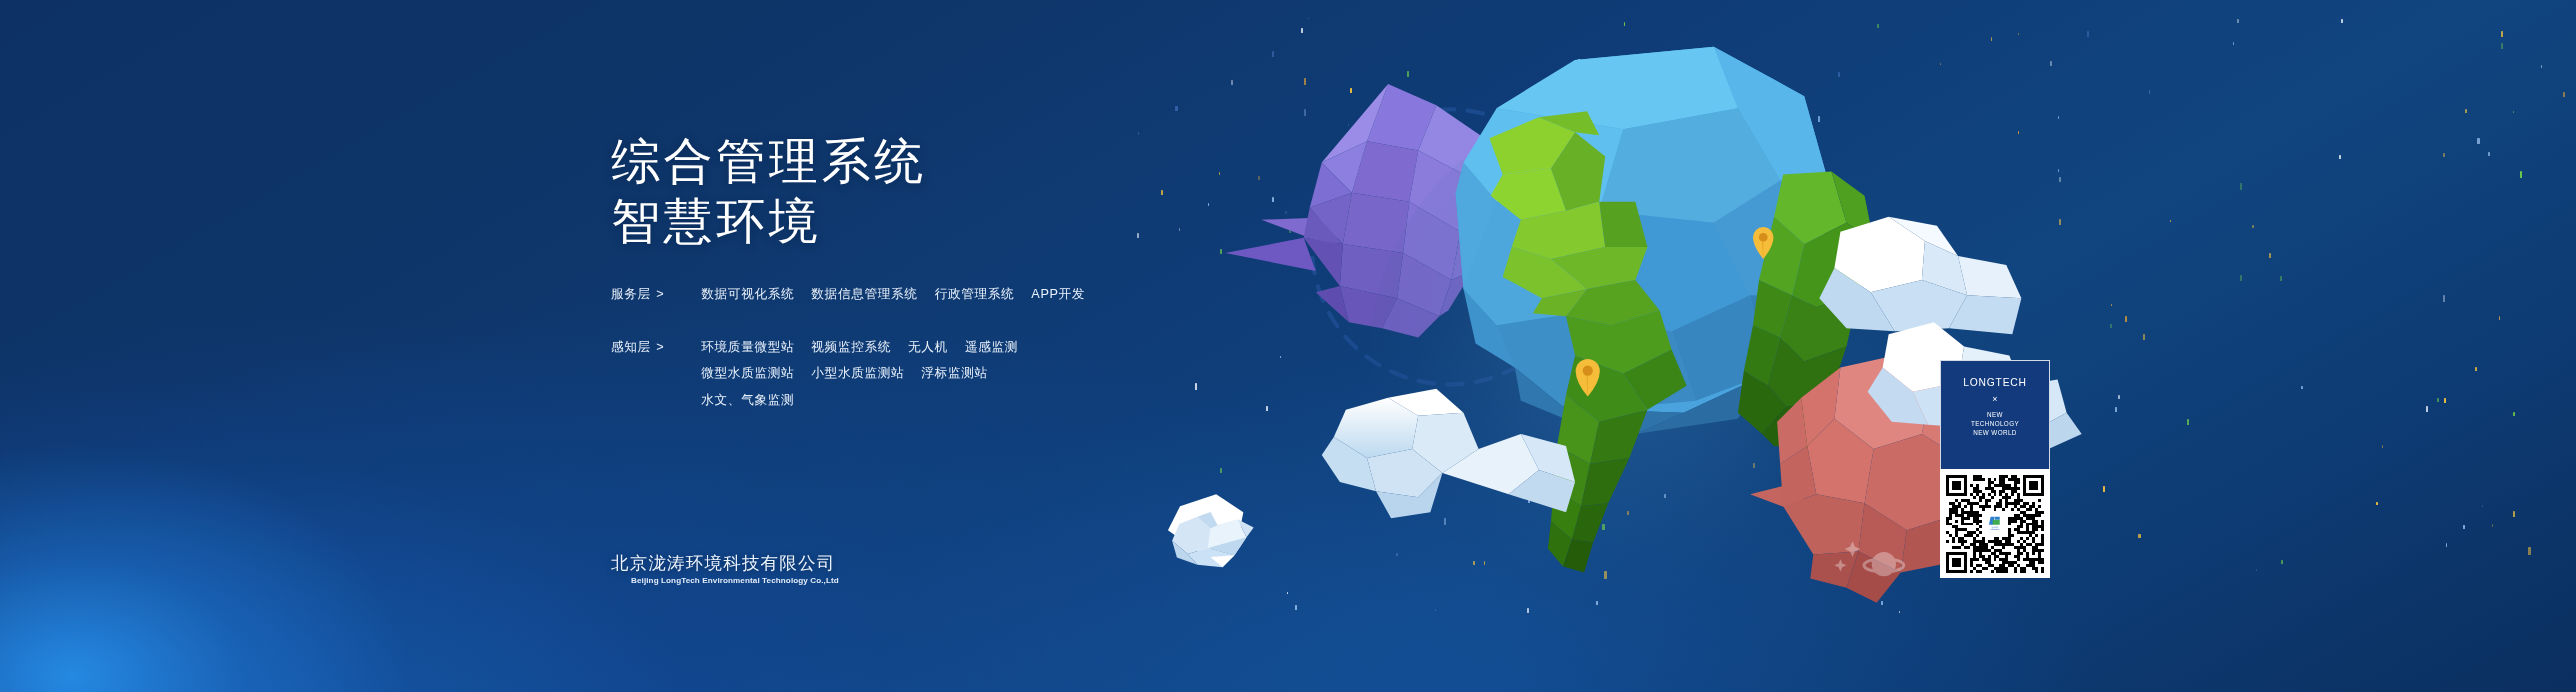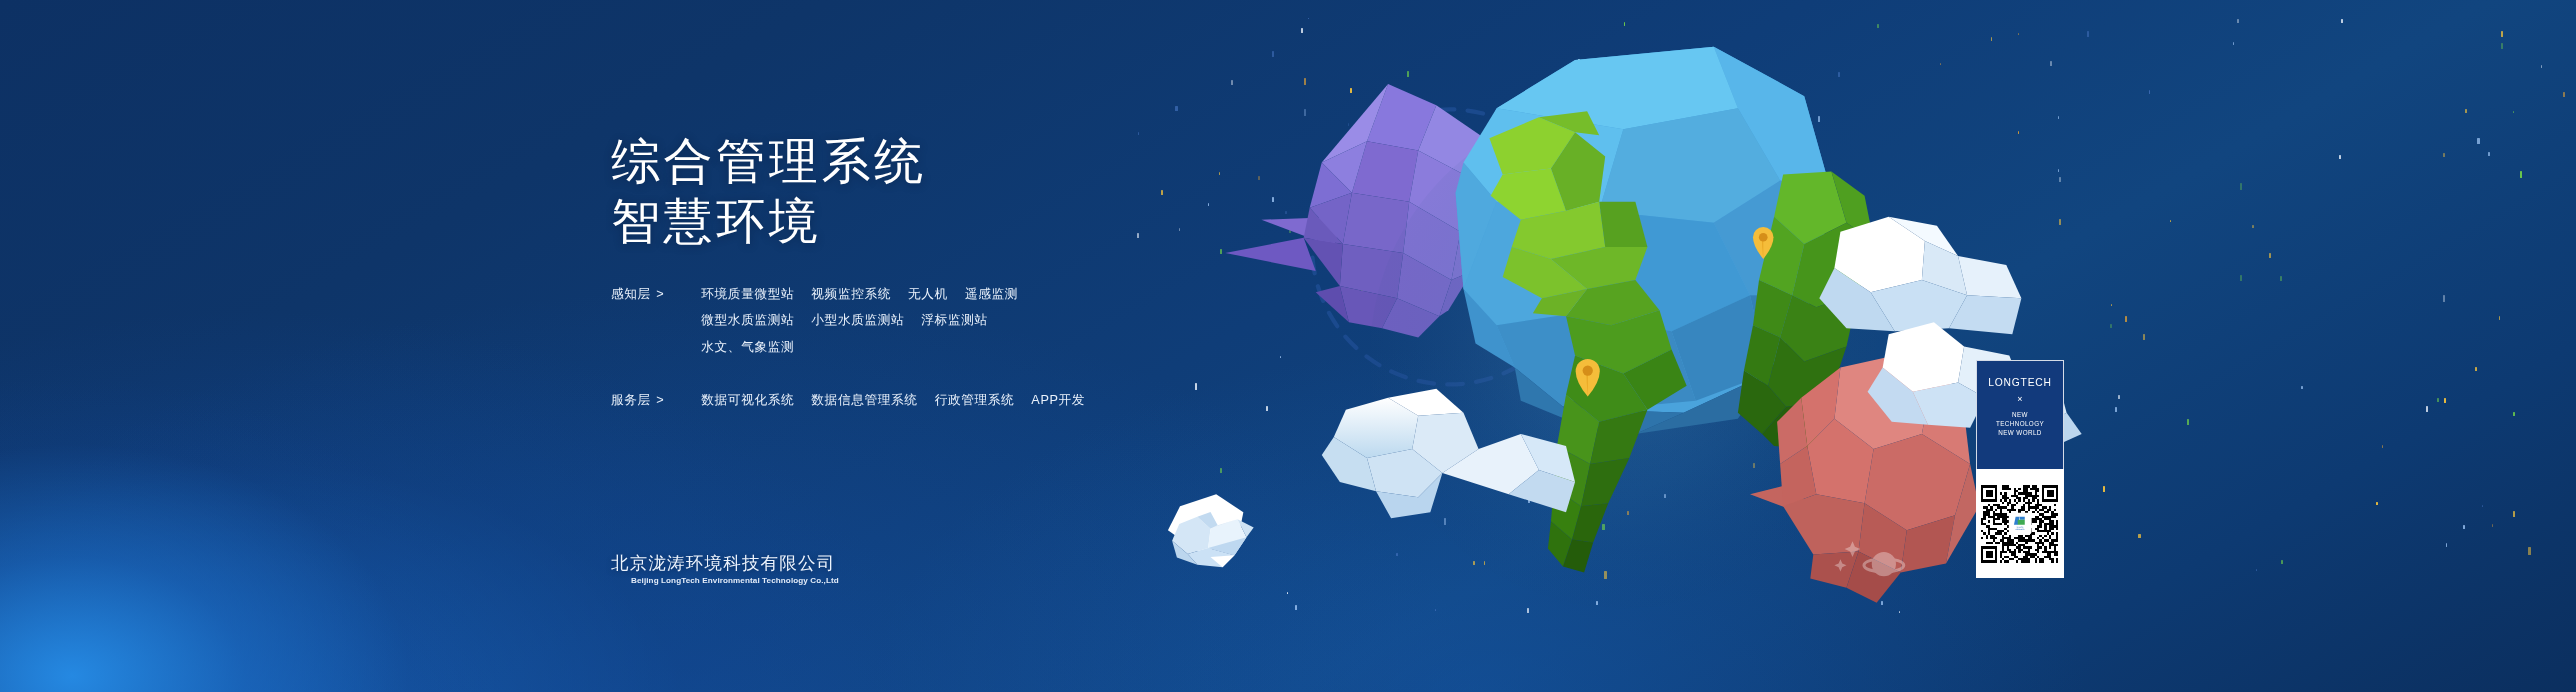--- a/index.html
+++ b/index.html
@@ -80,23 +80,22 @@
     margin-top:2.4px;
     font-weight:700;
     padding-left:20px;
   }
 
   
   .qr-card {
     position:absolute;
     left:1940px;
     top:360px;
-    width:88px;
+    width:110px;
     height:217px;
-    margin-left:36px;
   }
   .qr-top {
     height:109px;
     border:0.6px solid rgba(255,255,255,.82);
     border-bottom:none;
     background:#123a7c;
     display:flex;
     flex-direction:column;
     align-items:center;
     justify-content:flex-start;
@@ -459,46 +458,46 @@
   </div>
 
   <div class="content">
     <h1 class="headline">
       <span class="line">综合管理系统</span>
       <span class="line">智慧环境</span>
     </h1>
 
     <div class="layers" id="layer-list">
         <div class="layer-row">
+          <div class="layer-key"><span>服务层</span><span class="chev">&gt;</span></div>
+          <div class="layer-items">
+            <div class="item-line">
+              <span class="item">数据可视化系统</span>
+              <span class="item">数据信息管理系统</span>
+              <span class="item">行政管理系统</span>
+              <span class="item">APP开发</span>
+            </div>
+          </div>
+        </div>
+        <div class="layer-row">
           <div class="layer-key"><span>感知层</span><span class="chev">&gt;</span></div>
           <div class="layer-items">
             <div class="item-line">
               <span class="item">环境质量微型站</span>
               <span class="item">视频监控系统</span>
               <span class="item">无人机</span>
               <span class="item">遥感监测</span>
             </div>
             <div class="item-line">
               <span class="item">微型水质监测站</span>
               <span class="item">小型水质监测站</span>
               <span class="item">浮标监测站</span>
             </div>
             <div class="item-line">
               <span class="item">水文、气象监测</span>
-            </div>
-          </div>
-        </div>
-        <div class="layer-row">
-          <div class="layer-key"><span>服务层</span><span class="chev">&gt;</span></div>
-          <div class="layer-items">
-            <div class="item-line">
-              <span class="item">数据可视化系统</span>
-              <span class="item">数据信息管理系统</span>
-              <span class="item">行政管理系统</span>
-              <span class="item">APP开发</span>
             </div>
           </div>
         </div>
       </div>
   </div>
 
   <div class="company">
     <div class="cn">北京泷涛环境科技有限公司</div>
     <div class="en">Beijing LongTech Environmental Technology Co.,Ltd</div>
   </div>

